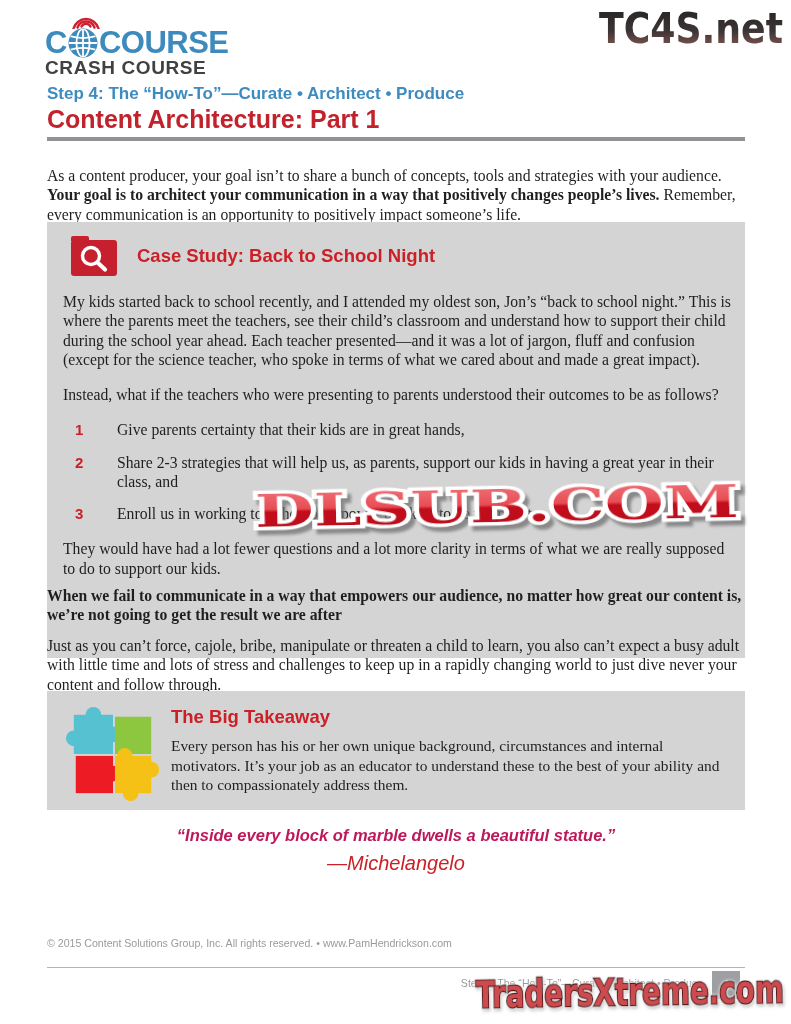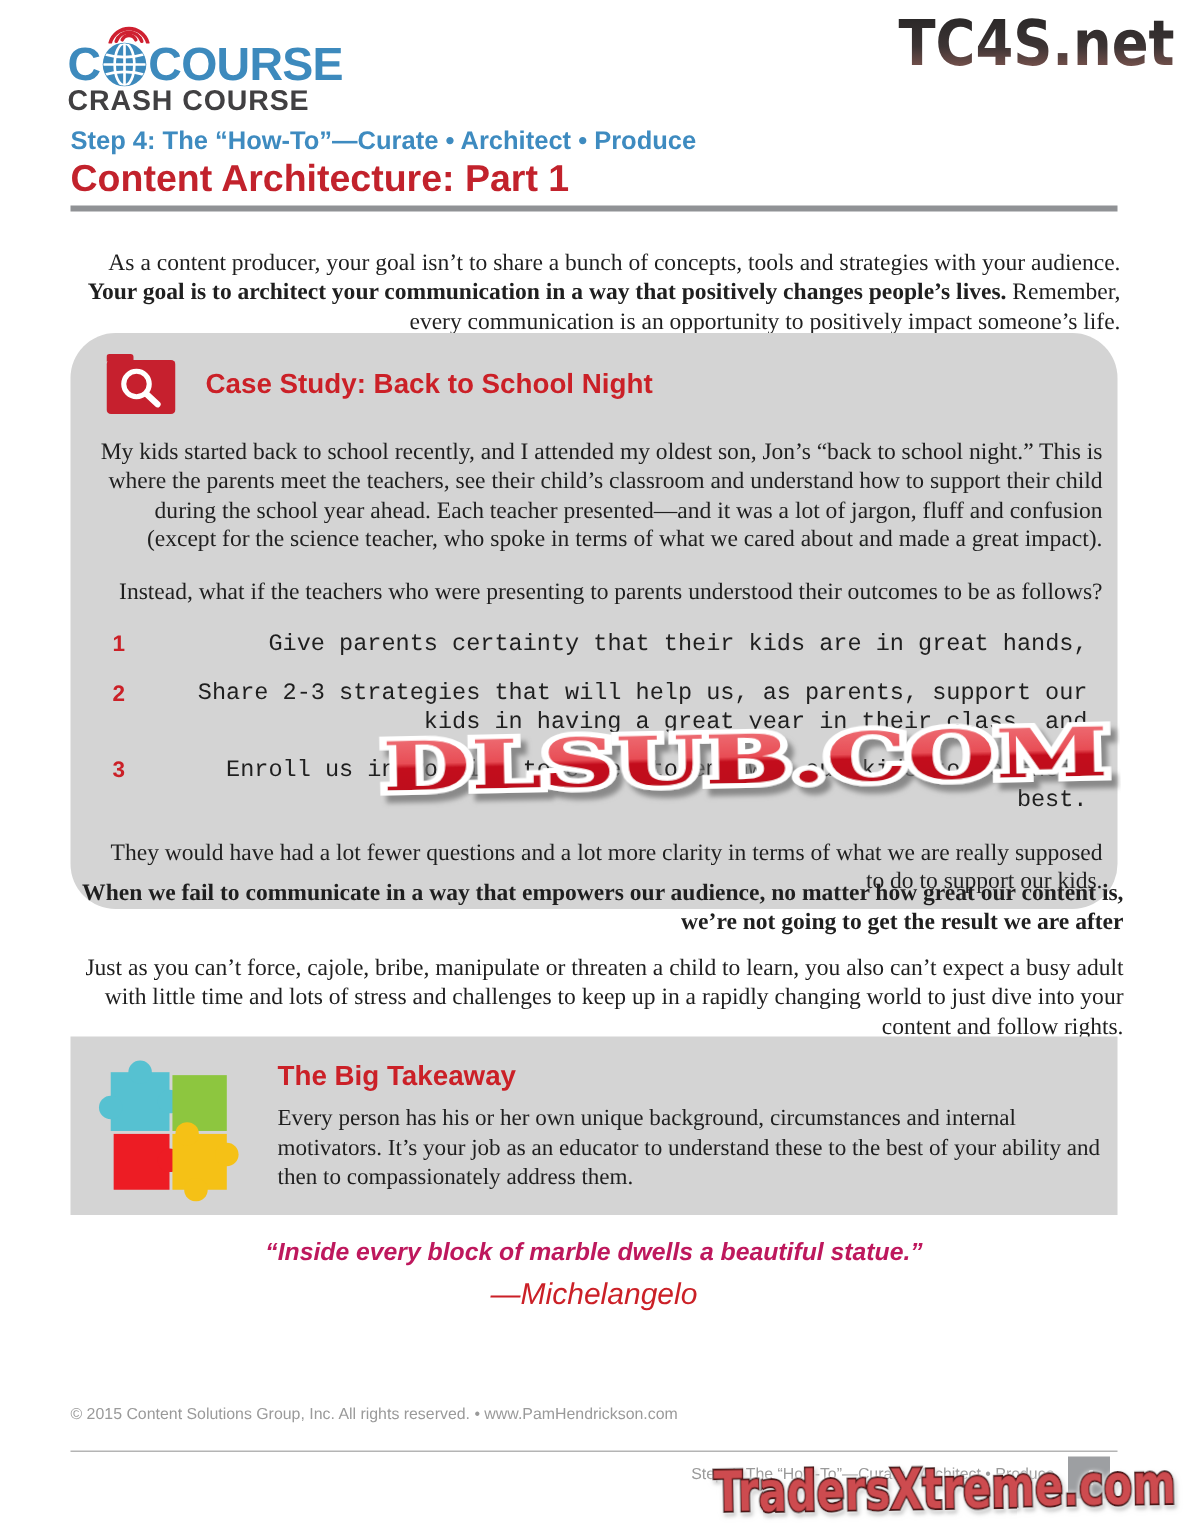--- a/index.html
+++ b/index.html
@@ -22,42 +22,42 @@
   .wm-traders{position:absolute;right:2px;top:968px;transform:rotate(-1deg);}
 
   
   .kicker{position:absolute;left:47px;top:84px;font-family:"Liberation Sans",sans-serif;
           font-weight:bold;font-size:17px;color:#3e8bc0;}
   .title{position:absolute;left:47px;top:105px;font-family:"Liberation Sans",sans-serif;
          font-weight:bold;font-size:25px;color:#c2222c;}
   .rule{position:absolute;left:47px;top:137px;width:698px;height:4px;background:#909295;}
 
   
-  .serif{font-size:15.7px;line-height:19.4px;text-align:right;}
+  .serif{font-size:15.7px;line-height:19.4px;}
   .intro{position:absolute;left:47px;top:150px;width:700px;}
   .intro b{font-weight:bold;}
   .emph{position:absolute;left:47px;top:570px;width:702px;font-weight:bold;}
   .body2{position:absolute;left:47px;top:620px;width:702px;}
   .closing{position:absolute;left:47px;top:884px;width:702px;}
 
   
   .graybox{position:absolute;left:47px;width:698px;background:#d4d4d4;box-sizing:border-box;}
-  .casebox{top:222px;height:384px;padding:12px 8px 0 16px;border-radius:30px;}
+  .casebox{top:222px;height:436px;padding:12px 8px 0 16px;}
   .cs-head{display:flex;align-items:center;gap:20px;margin-left:8px;margin-top:2px;}
   .cs-title{font-family:"Liberation Sans",sans-serif;font-weight:bold;font-size:18.5px;color:#cb2027;}
   .cs-p{width:672px;}
   .cs-list{margin-top:2px;}
   .cs-item{display:flex;margin-top:13px;margin-left:12px;width:650px;}
   .cs-num{flex:none;width:17px;font-family:"Liberation Sans",sans-serif;font-weight:bold;
           font-size:15px;color:#cb2027;padding-top:1px;}
-  .cs-itext{flex:1;margin-left:11px;font-family:Liberation Mono, monospace;}
+  .cs-itext{flex:1;margin-left:25px;}
 
   .takeaway{top:691px;height:119px;display:flex;align-items:flex-start;padding:11px 6px 0 17px;}
   .tk-icon{flex:none;margin-top:3px;}
-  .tk-col{margin-left:23px;width:556px;}
+  .tk-col{margin-left:9px;width:556px;}
   .tk-title{font-family:"Liberation Sans",sans-serif;font-weight:bold;font-size:18.5px;
             color:#cb2027;margin-top:4px;}
   .tk-text{margin-top:8px;font-size:15.4px;line-height:19.6px;}
 
   
   .quote{position:absolute;left:47px;top:826px;width:698px;text-align:center;
          font-family:"Liberation Sans",sans-serif;font-style:italic;font-weight:bold;
          font-size:16.5px;color:#be185d;}
   .attrib{position:absolute;left:47px;top:852px;width:698px;text-align:center;
           font-family:"Liberation Sans",sans-serif;font-style:italic;font-size:20px;color:#cb2027;}
@@ -168,21 +168,21 @@
         </linearGradient>
         <filter id="dlshadow" x="-20%" y="-20%" width="140%" height="160%">
           <feDropShadow dx="4" dy="5" stdDeviation="1.6" flood-color="#6f6f6f" flood-opacity="0.75"></feDropShadow>
         </filter>
       </defs>
       <text x="250" y="44" text-anchor="middle" textLength="484" lengthAdjust="spacingAndGlyphs" font-family="DejaVu Serif, serif" font-weight="bold" font-size="45" fill="url(#dlgrad)" stroke="#ffffff" stroke-width="6.5" paint-order="stroke" filter="url(#dlshadow)">DLSUB.COM</text>
     </svg>
   </div>
 
   <p class="emph serif">When we fail to communicate in a way that empowers our audience, no matter how great our content is, we’re not going to get the result we are after</p>
-  <p class="body2 serif">Just as you can’t force, cajole, bribe, manipulate or threaten a child to learn, you also can’t expect a busy adult with little time and lots of stress and challenges to keep up in a rapidly changing world to just dive into your content and follow rights.</p>
+  <p class="body2 serif">Just as you can’t force, cajole, bribe, manipulate or threaten a child to learn, you also can’t expect a busy adult with little time and lots of stress and challenges to keep up in a rapidly changing world to just dive never your content and follow through.</p>
 
   <div class="graybox takeaway">
     <svg class="tk-icon" width="98" height="96" viewBox="0 0 100 98">
       <g fill="#56c1d1">
         <rect x="10" y="10" width="40" height="40"></rect>
         <circle cx="30" cy="10" r="8"></circle>
         <circle cx="10" cy="34" r="8"></circle>
         <circle cx="50" cy="30" r="8"></circle>
       </g>
       <g fill="#8dc63f">

